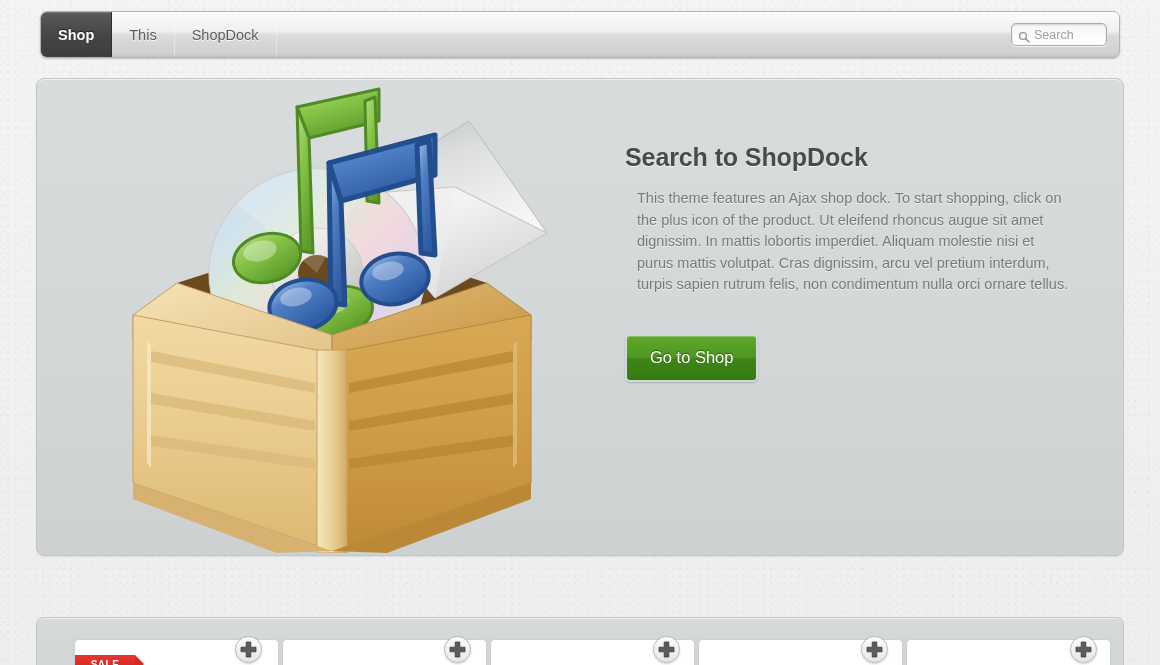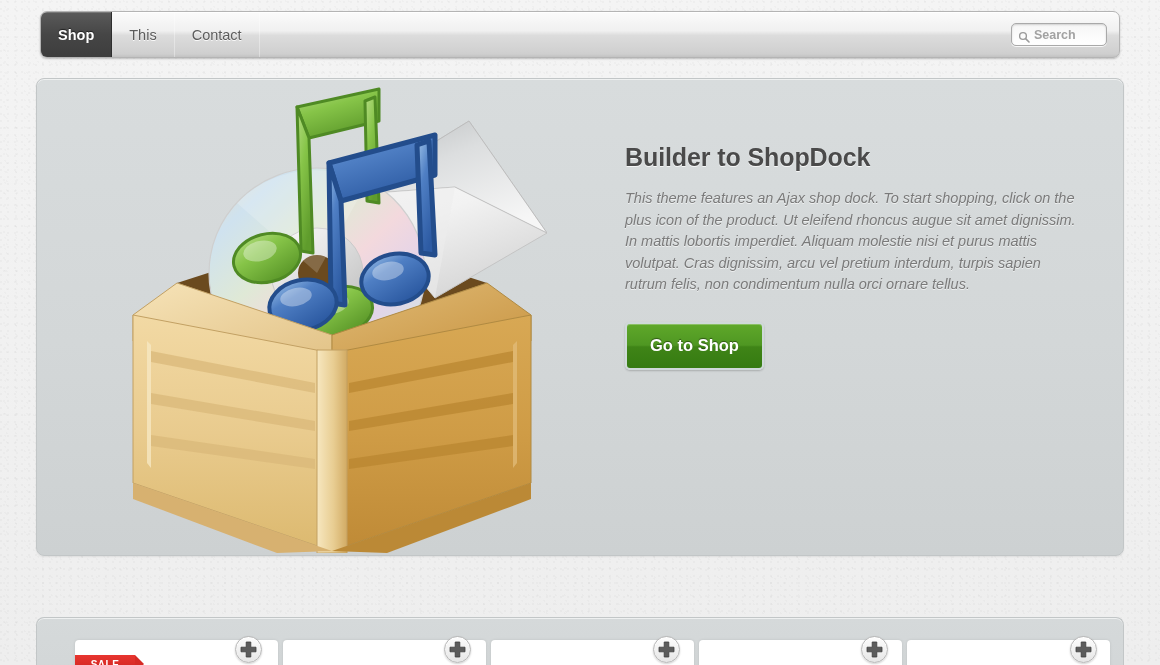--- a/index.html
+++ b/index.html
@@ -69,21 +69,21 @@
   }
   .search-icon {
     position: absolute; left: 6px; top: 50%;
     transform: translateY(-50%);
     width: 12px; height: 12px;
   }
   .search-input {
     border: none; outline: none; background: transparent;
     font-family: "Liberation Sans", sans-serif;
     font-size: 12.5px; color: #9b9b9b;
-    width: 100%; padding: 0; font-weight: bold;
+    width: 100%; padding: 0;
   }
   .search-input::placeholder { color: #a2a2a2; }
 
   
   .hero {
     position: absolute; left: 36px; top: 78px;
     width: 1088px; height: 478px;
     border-radius: 8px;
     background: linear-gradient(to bottom, #d8dcdd 0%, #d3d7d8 55%, #cdd1d2 100%);
     border: 1px solid #c2c6c7;
@@ -98,35 +98,34 @@
     width: 460px;
   }
   .hero-title {
     margin: 0 0 16px 0;
     font-size: 25px; font-weight: bold;
     color: #4a4a4a;
     text-shadow: 0 1px 0 rgba(255,255,255,0.75);
     letter-spacing: -0.1px;
   }
   .hero-para {
-    margin: 0;
+    margin: 12px;
     font-size: 14.5px; line-height: 21.5px;
     color: #7a7a7a;
     text-shadow: 0 1px 0 rgba(255,255,255,0.6);
-    font-style: italic;
   }
   .shop-btn {
     display: inline-block;
     margin-top: 26px;
     padding: 12px 23px 13px 23px;
     border-radius: 5px;
     background: linear-gradient(to bottom, #5fa82a 0%, #4f9722 48%, #3f8417 52%, #357b11 100%);
     border: 2px solid #cfd9d9;
     color: #ffffff;
-    font-size: 16.5px; font-weight: bold;
+    font-size: 16.5px; font-weight: normal;
     text-shadow: 0 -1px 1px rgba(0,0,0,0.45);
     cursor: pointer;
     box-shadow: inset 0 1px 0 rgba(255,255,255,0.28), 0 1px 2px rgba(0,0,0,0.2);
   }
 
   
   .dock {
     position: absolute; left: 36px; top: 617px;
     width: 1088px; height: 130px;
     border-radius: 8px 8px 0 0;
@@ -175,21 +174,21 @@
 
   <div class="navbar">
     <div class="nav-items">
       <div class="nav-item active">
         <span>Shop</span>
       </div>
       <div class="nav-item">
         <span>This</span>
       </div>
       <div class="nav-item">
-        <span>Contact</span>
+        <span>ShopDock</span>
       </div>
     </div>
     <div class="nav-spacer"></div>
     <div class="search-wrap">
       <div class="search-box">
         <span class="search-icon">
           <svg width="12" height="12" viewBox="0 0 12 12">
             <circle cx="5" cy="5" r="3.4" fill="none" stroke="#9a9a9a" stroke-width="1.4"></circle>
             <line x1="7.6" y1="7.6" x2="11" y2="11" stroke="#9a9a9a" stroke-width="1.6" stroke-linecap="round"></line>
           </svg>
@@ -320,21 +319,21 @@
           <path d="M396 352 L232 376 L232 386 L396 363 Z" fill="#b8842f" opacity="0.7"></path>
           <path d="M400 258 L396 262 L396 385 L400 380 Z" fill="#e2bc7a" opacity="0.75"></path>
 
           <path d="M16 400 L215 468 L160 470 L16 416 Z" fill="#d7b170"></path>
           <path d="M414 400 L215 468 L270 470 L414 416 Z" fill="#bb8936"></path>
         </g>
       </svg>
     </div>
 
     <div class="hero-text">
-      <h1 class="hero-title">Builder to ShopDock</h1>
+      <h1 class="hero-title">Search to ShopDock</h1>
       <p class="hero-para">This theme features an Ajax shop dock. To start shopping, click on the plus icon of the product. Ut eleifend rhoncus augue sit amet dignissim. In mattis lobortis imperdiet. Aliquam molestie nisi et purus mattis volutpat. Cras dignissim, arcu vel pretium interdum, turpis sapien rutrum felis, non condimentum nulla orci ornare tellus.</p>
       <div class="shop-btn">Go to Shop</div>
     </div>
   </div>
 
   <div class="dock">
     <div class="dock-card" style="left:38px;"></div>
     <div class="dock-card" style="left:246px;"></div>
     <div class="dock-card" style="left:454px;"></div>
     <div class="dock-card" style="left:662px;"></div>

